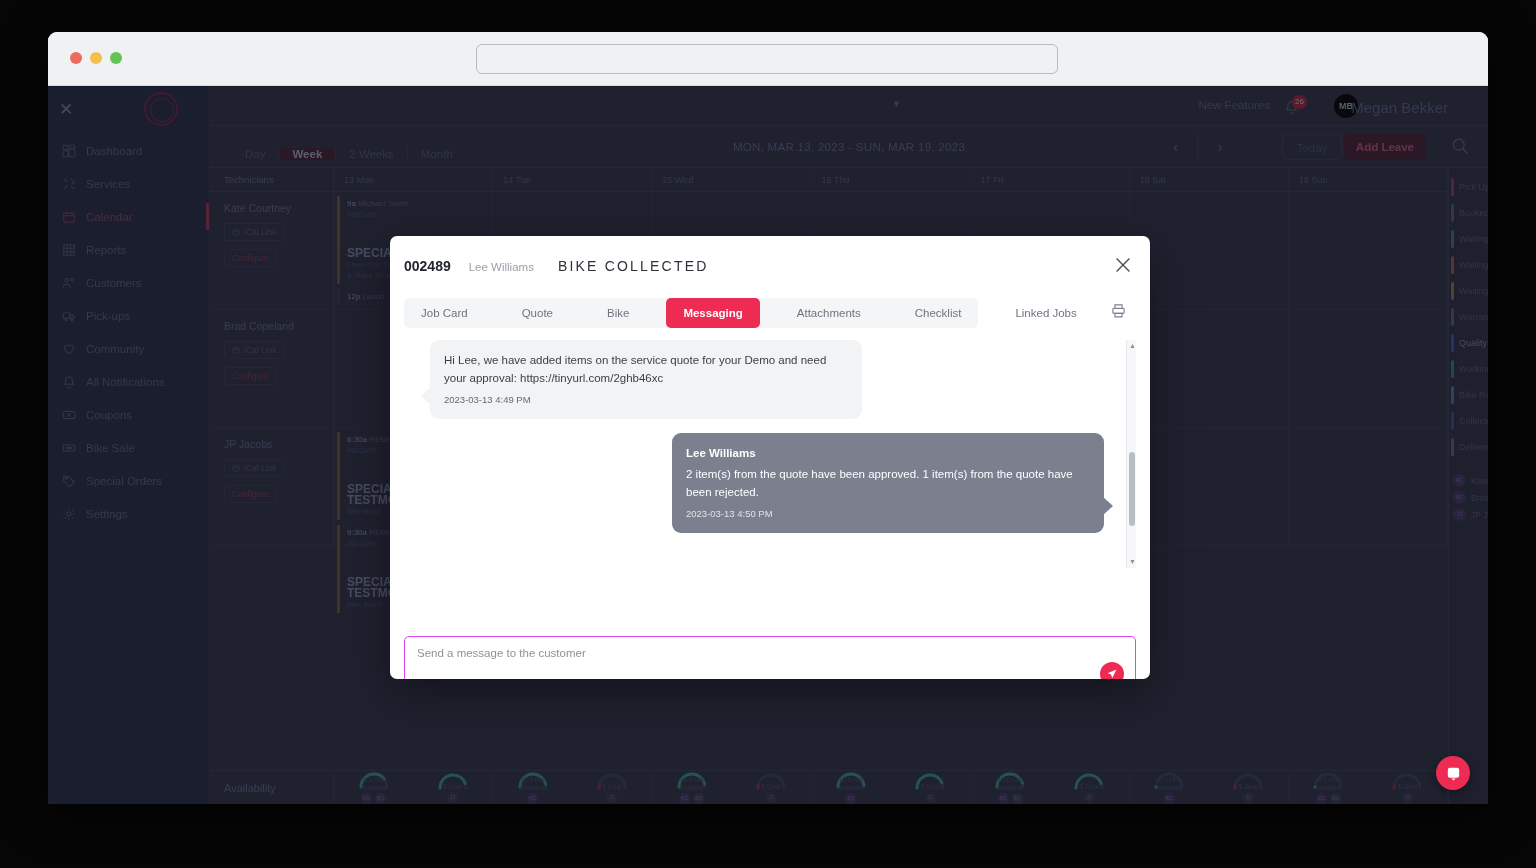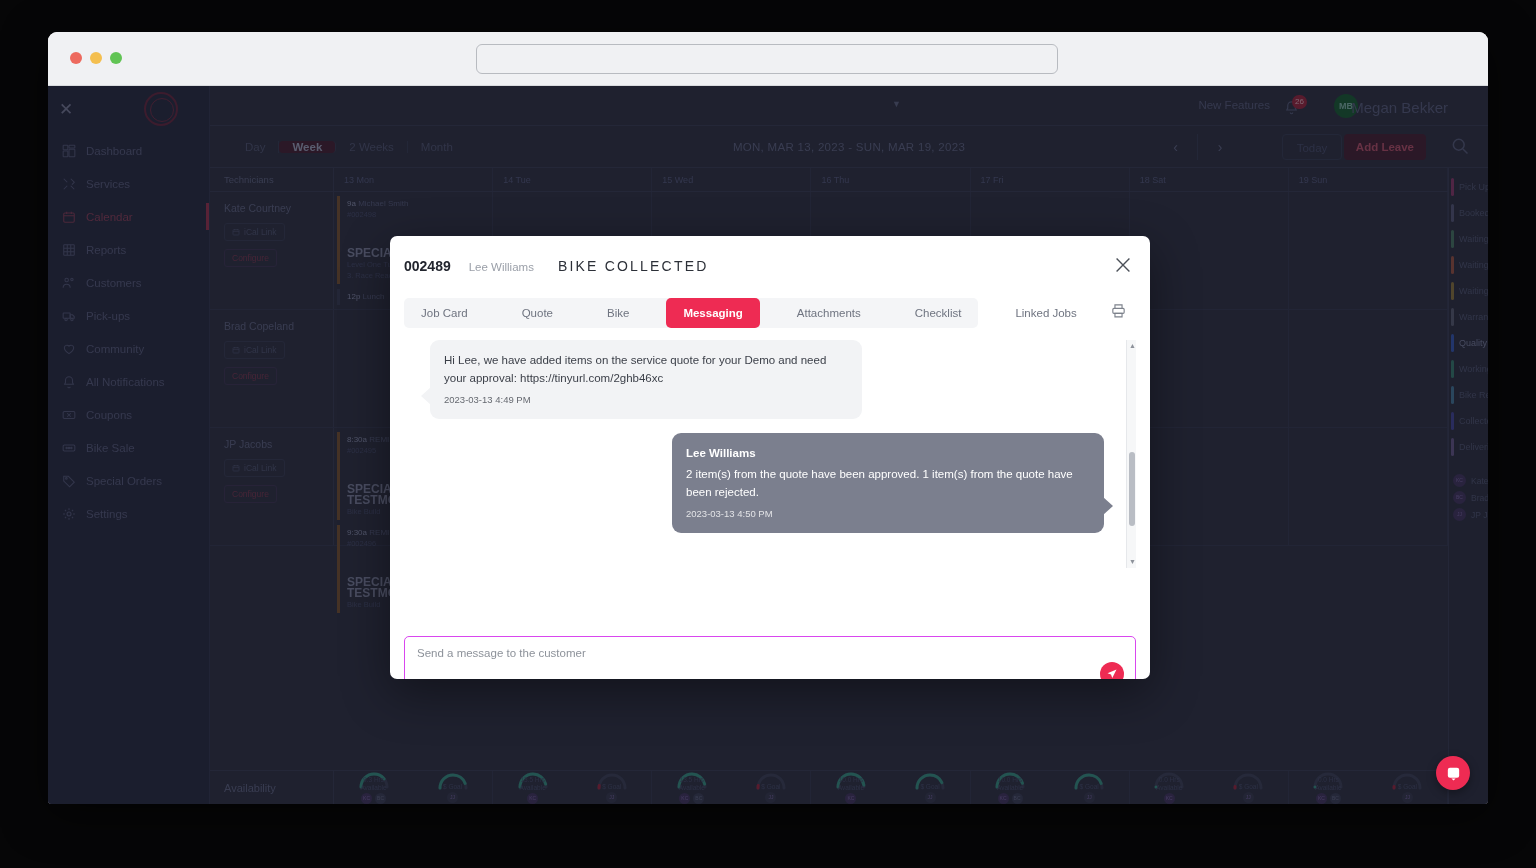--- a/index.html
+++ b/index.html
@@ -189,21 +189,21 @@
     font-size: 8px;
     line-height: 14px;
     text-align: center;
     padding: 0 3px;
   }
   #avatar {
     position: absolute;
     right: 130px; top: 8px;
     width: 24px; height: 24px;
     border-radius: 50%;
-    background: #14532d;
+    background: #000000;
     color: #73a398;
     font-size: 9px;
     font-weight: bold;
     line-height: 24px;
     text-align: center;
     cursor: pointer;
   }
   #username {
     position: absolute;
     right: 40px; top: 13px;
@@ -215,21 +215,21 @@
   #cal-toolbar {
     position: absolute;
     left: 162px; top: 40px;
     width: 1278px; height: 42px;
     border-bottom: 1px solid #31364a;
   }
   #viewswitch {
     position: absolute;
     left: 22px; top: 8px;
     display: flex;
-    align-items: center;
+    align-items: flex-end;
     height: 26px;
     border-radius: 4px;
     overflow: hidden;
   }
   .vs-btn {
     display: flex; align-items: center;
     padding: 0 13px;
     color: #474d66;
     font-size: 11.5px;
     cursor: pointer;

